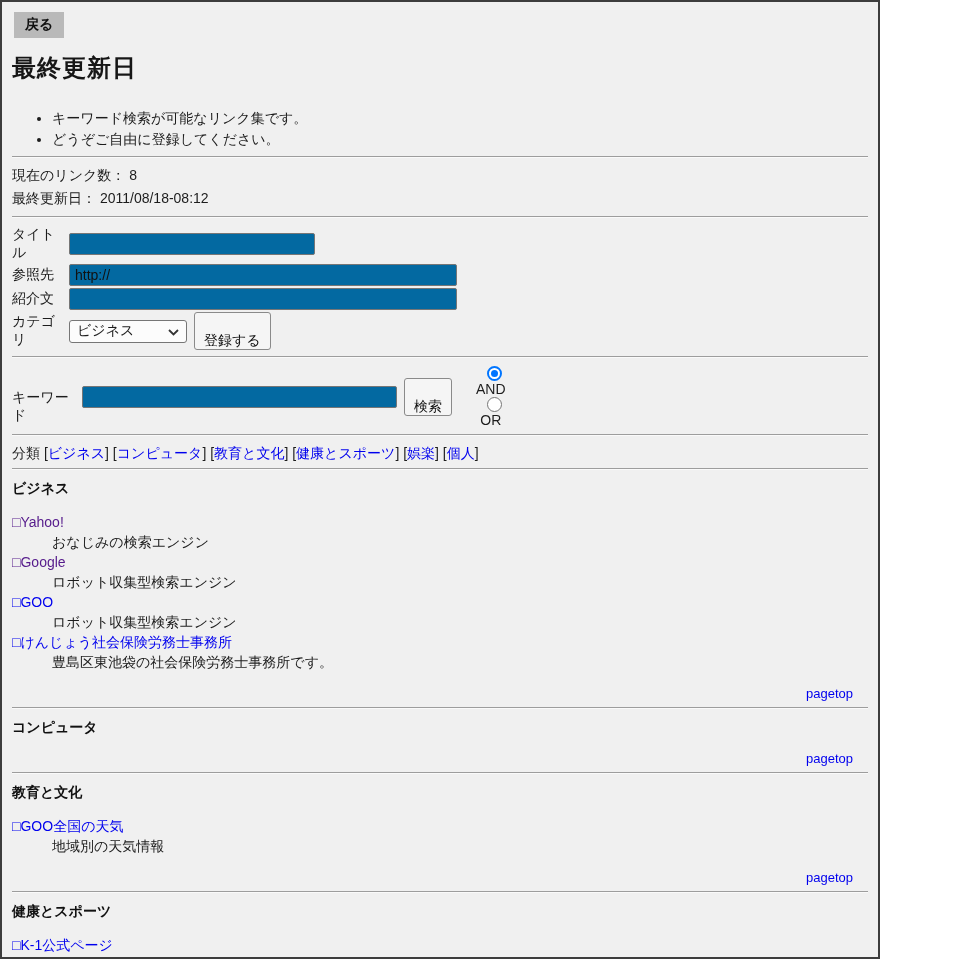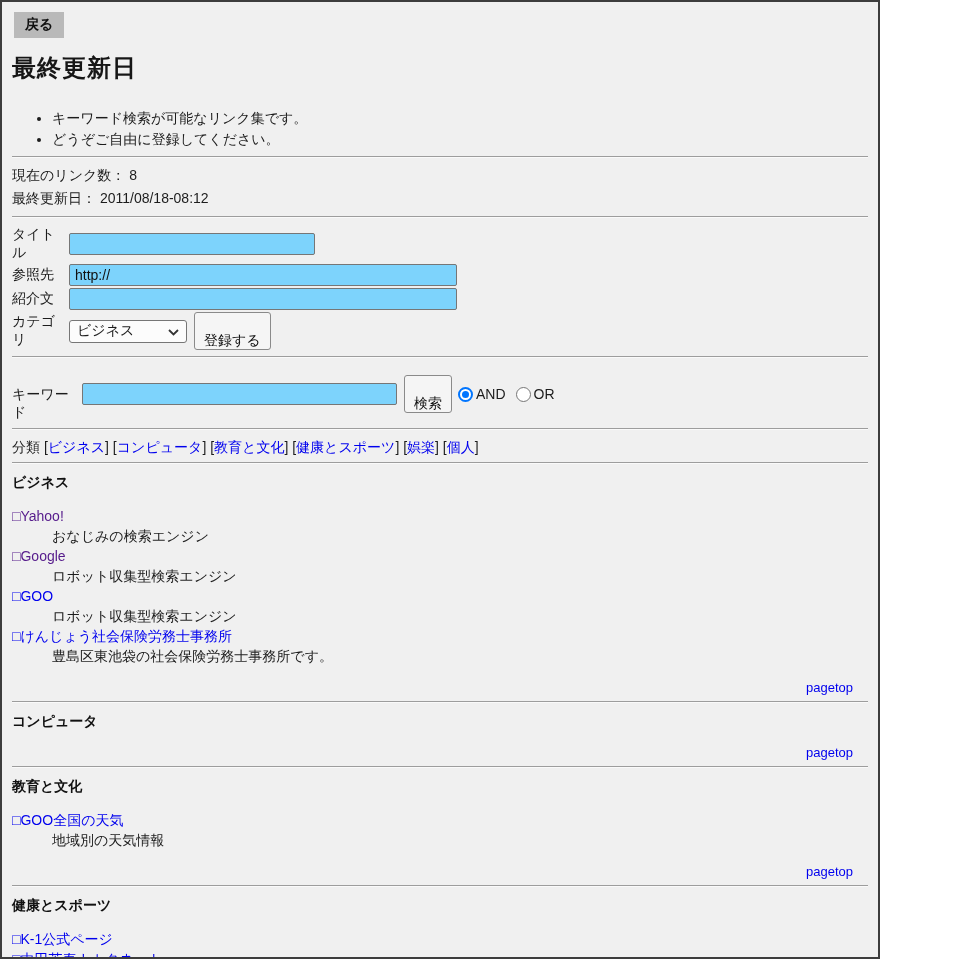--- a/index.html
+++ b/index.html
@@ -36,21 +36,21 @@
 
   .stats { margin:4px 0 2px; }
   .stats .line { line-height:23px; }
 
   .reg-form { margin:8px 0 2px; }
   .form-row { display:flex; align-items:center; margin-bottom:2px; }
   .form-row .lbl { width:57px; flex:none;font-family:Liberation Serif, serif; }
 
   input.txt {
     height:22px; border:1px solid #767676; border-radius:2px;
-    background:#7dd3fc; font-family:inherit; font-size:14px; color:#111;
+    background:#0369a1; font-family:inherit; font-size:14px; color:#111;
     padding:0 5px;
   }
   .w-title { width:246px; }
   .w-url { width:388px; }
   .w-keyword { width:315px; }
 
   .select {
     width:118px; height:23px;
     border:1px solid #767676; border-radius:3px; background:#fcfcfc;
     display:flex; align-items:center; justify-content:space-between;
@@ -60,21 +60,21 @@
 
   .btn {
     background:#f5f5f5; border:1px solid #8a8a8a; border-radius:3px;
     font-family:inherit; font-size:14px; color:#111;
     padding:18px 9px; margin-left:7px; height:24px; line-height:18px;
     cursor:pointer;
   }
 
   .kw-row { display:flex; align-items:center; margin:8px 0 4px; }
   .kw-row .lbl { width:70px; flex:none;margin-top:20px; }
-  .radio-group { display:flex; align-items:center; margin-left:6px; }
+  .radio-group { display:flex; align-items:center; margin-left:21px;flex-direction:column; }
   .radio { width:15px; height:15px; border-radius:50%; display:inline-block; flex:none; }
   .radio.off { border:1px solid #767676; background:#fff; }
   .radio.on  { border:2px solid var(--radio,#0075FF); background:#fff; position:relative; }
   .radio.on::after { content:""; position:absolute; left:2px; top:2px; right:2px; bottom:2px; border-radius:50%; background:var(--radio,#0075FF); }
   .radio-label { margin:0 10px 0 3px; }
 
   .cat-nav { margin:8px 0 2px; line-height:18px; }
 
   .section-title { font-size:14px; font-weight:bold; margin:10px 0 4px; color:#111; }
   dl.links { margin:14px 0; }

